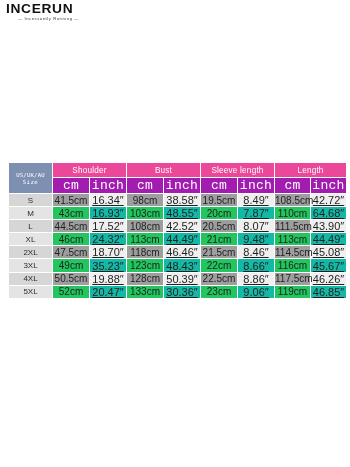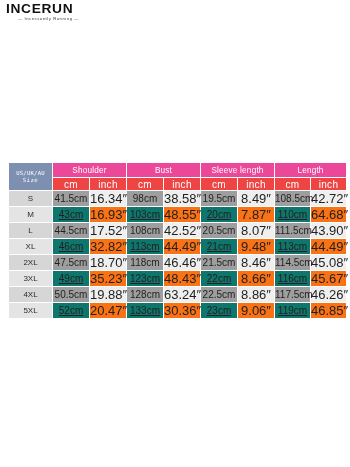--- a/index.html
+++ b/index.html
@@ -69,25 +69,25 @@
   .hdr-main {
     height: 15px;
     background: #ec4899;
     color: #ffffff;
     font-size: 8.2px;
     font-weight: bold;
     letter-spacing: 0.2px;
   }
   .hdr-sub {
     height: 13px;
-    background: #ef4444;
+    background: #a21caf;
     color: #ffffff;
-    font-size: 10px;
-    font-weight: bold;
-    font-family: Liberation Sans, sans-serif;
+    font-size: 13px;
+    font-weight: bold;
+    font-family: Liberation Mono, monospace;
     letter-spacing: 0.3px;
   }
   .hdr-size-cell {
     background: #7e90b2;
     color: #ffffff;
     font-weight: bold;
   }
   .hdr-size-cell .line1 {
     font-family: "DejaVu Sans Mono", monospace;
     font-size: 5.6px;
@@ -112,26 +112,27 @@
   }
   td.c-cm {
     background: #9e9e9e;
     color: #1f1f1f;
     font-size: 10px;
     font-weight: bold;
   }
   td.c-in {
     background: #efefef;
     color: #1f1f1f;
-    font-size: 13px;
-    font-weight: bold;
+    font-size: 11px;
+    font-weight: bold;
+    text-decoration: underline;
   }
   tbody tr.alt td.c-size { background: #e4e4e4; }
-  tbody tr.alt td.c-cm   { background: #0f766e; text-decoration: underline; }
-  tbody tr.alt td.c-in   { background: #f97316; }
+  tbody tr.alt td.c-cm   { background: #22c55e; }
+  tbody tr.alt td.c-in   { background: #14b8a6; }
 </style>
 </head>
 <body>
 
 <div class="brand">
   <div class="brand-name">INCERUN</div>
   <div class="brand-tagline">— Incessantly Running —</div>
 </div>
 
 <div class="size-table-wrap">
@@ -199,21 +200,21 @@
         <td class="c-cm">108cm</td>
         <td class="c-in">42.52″</td>
         <td class="c-cm">20.5cm</td>
         <td class="c-in">8.07″</td>
         <td class="c-cm">111.5cm</td>
         <td class="c-in">43.90″</td>
       </tr>
       <tr class="alt">
         <td class="c-size">XL</td>
         <td class="c-cm">46cm</td>
-        <td class="c-in">32.82″</td>
+        <td class="c-in">24.32″</td>
         <td class="c-cm">113cm</td>
         <td class="c-in">44.49″</td>
         <td class="c-cm">21cm</td>
         <td class="c-in">9.48″</td>
         <td class="c-cm">113cm</td>
         <td class="c-in">44.49″</td>
       </tr>
       <tr>
         <td class="c-size">2XL</td>
         <td class="c-cm">47.5cm</td>
@@ -234,21 +235,21 @@
         <td class="c-cm">22cm</td>
         <td class="c-in">8.66″</td>
         <td class="c-cm">116cm</td>
         <td class="c-in">45.67″</td>
       </tr>
       <tr>
         <td class="c-size">4XL</td>
         <td class="c-cm">50.5cm</td>
         <td class="c-in">19.88″</td>
         <td class="c-cm">128cm</td>
-        <td class="c-in">63.24″</td>
+        <td class="c-in">50.39″</td>
         <td class="c-cm">22.5cm</td>
         <td class="c-in">8.86″</td>
         <td class="c-cm">117.5cm</td>
         <td class="c-in">46.26″</td>
       </tr>
       <tr class="alt">
         <td class="c-size">5XL</td>
         <td class="c-cm">52cm</td>
         <td class="c-in">20.47″</td>
         <td class="c-cm">133cm</td>

